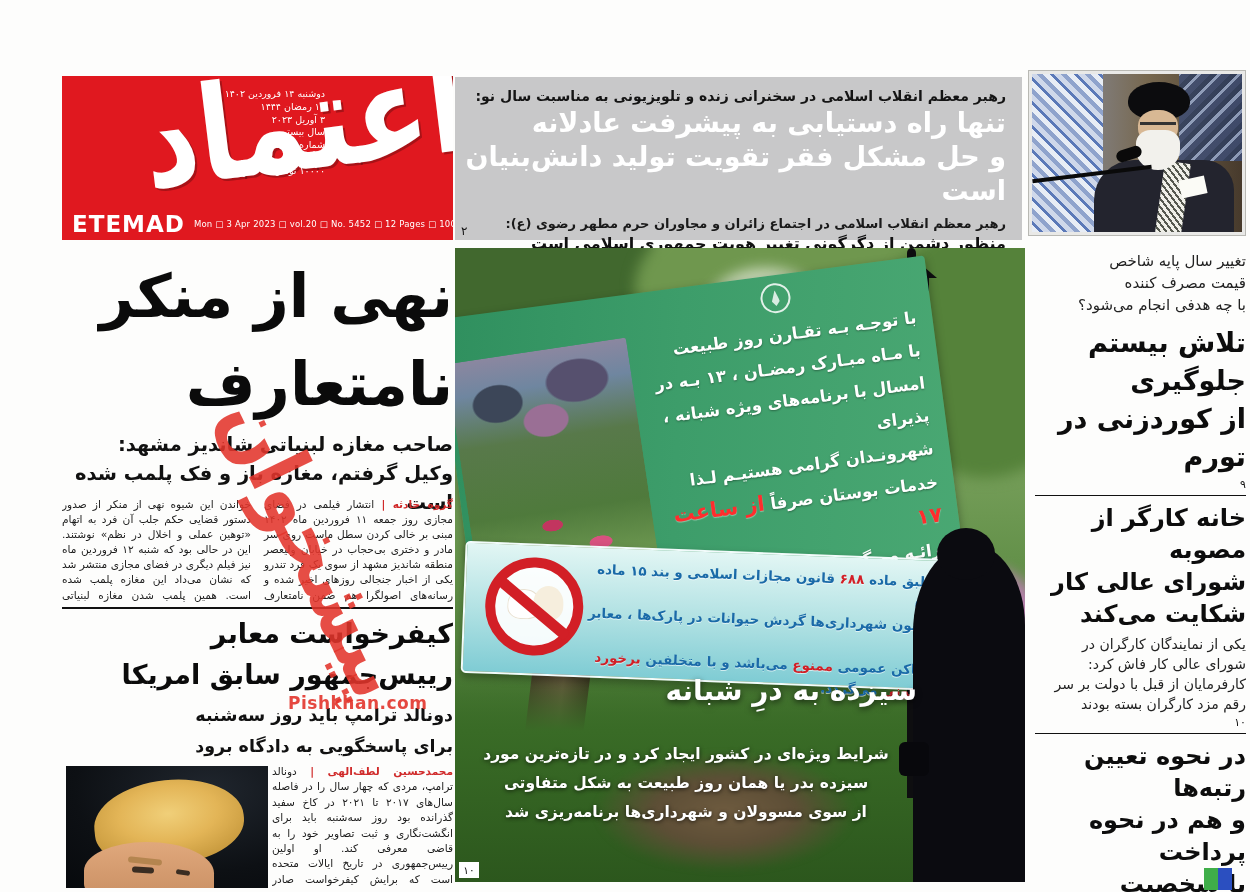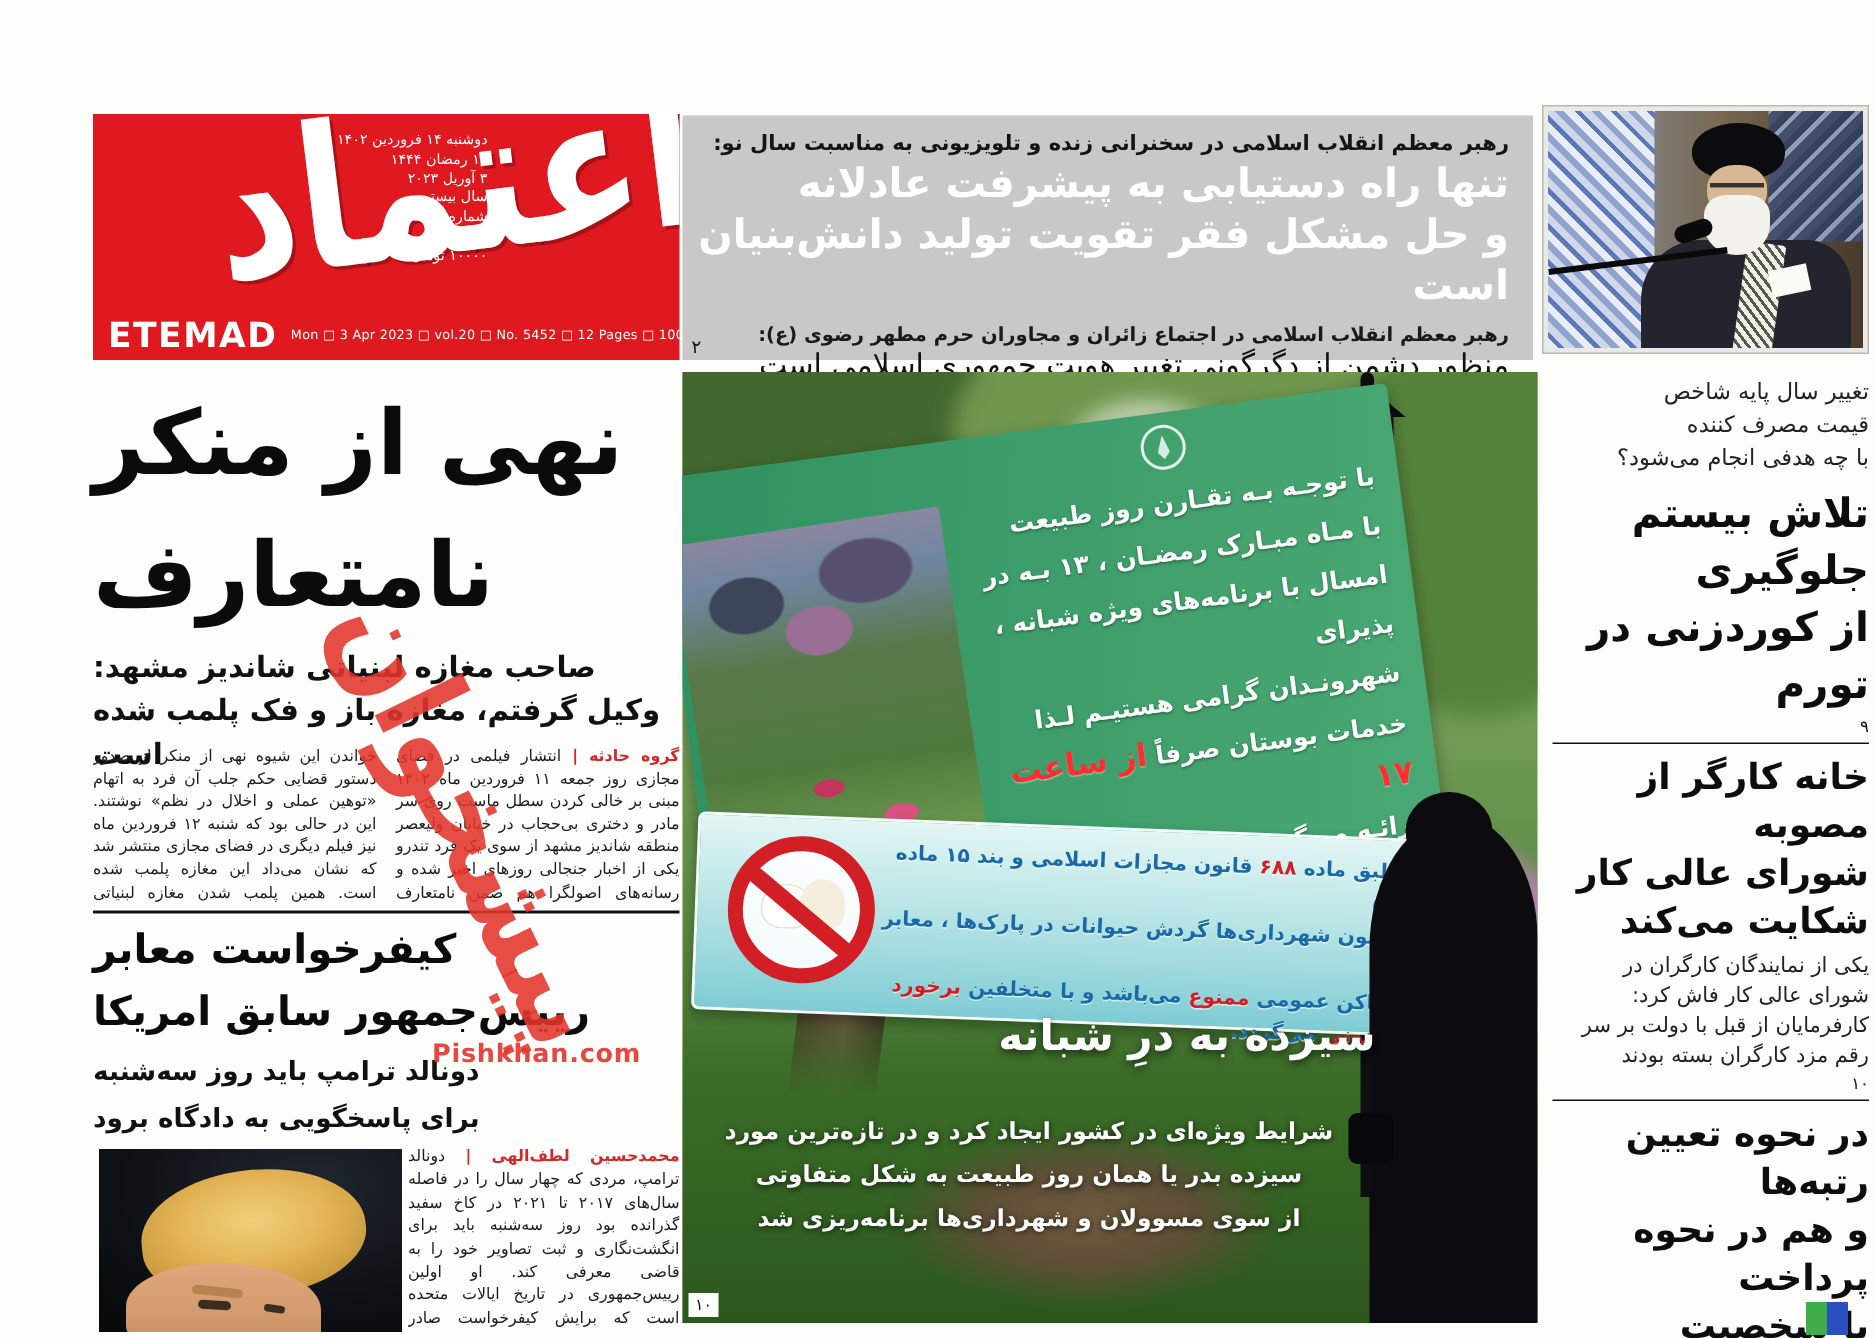--- a/index.html
+++ b/index.html
@@ -1,38 +1,38 @@
 <!DOCTYPE html>
 <html lang="fa"><head>
 <meta charset="utf-8">
 <style>
   html,body{margin:0;padding:0;background:#ffffff;}
   .page{position:relative;width:1250px;height:892px;background:#fdfdfc;overflow:hidden;
         font-family:"DejaVu Sans", sans-serif;}
   .abs{position:absolute;}
   .rtl{direction:rtl;}
-  .center{text-align:left;}
+  .center{text-align:right;}
 
   
   .masthead{left:62px;top:76px;width:391px;height:164px;background:#e0181f;overflow:hidden;color:#fff;}
   .logo-fa{left:-6px;top:-14px;width:400px;font-size:108px;font-weight:bold;color:#fff;
            transform:rotate(-7deg) scaleY(1.22);transform-origin:left top;line-height:150px;
            text-shadow:2px 2px 0 rgba(0,0,0,.25);}
   .mast-dates{right:128px;top:12px;font-size:9.5px;line-height:12.8px;text-align:right;direction:rtl;}
   .mast-bottom{left:10px;right:8px;bottom:4px;display:flex;align-items:center;gap:9px;}
   .logo-en{font-size:23px;font-weight:bold;letter-spacing:1px;line-height:24px;}
   .mast-info{font-size:8.5px;line-height:13px;white-space:nowrap;letter-spacing:.2px;}
 
   
   .leadbox{left:455px;top:77px;width:567px;height:163px;background:#c8c8c9;direction:rtl;
            padding:10px 16px 0 10px;box-sizing:border-box;}
   .lead-kicker{font-size:14px;font-weight:bold;color:#141414;line-height:19px;}
   .lead-h{font-size:27px;font-weight:bold;color:#ffffff;line-height:34px;letter-spacing:-.5px;}
   .lead-subkicker{font-size:13px;font-weight:bold;color:#1a1a1a;margin-top:7px;line-height:18px;}
-  .lead-subhead{font-size:20px;font-weight:normal;color:#111;line-height:21px;}
+  .lead-subhead{font-size:16px;font-weight:bold;color:#111;line-height:21px;}
   .lead-page{left:6px;bottom:2px;font-size:12px;color:#111;}
 
   
   .leaderphoto{left:1028px;top:70px;width:218px;height:166px;background:#e9e9e7;border:1px solid #b9b9b4;
                padding:3px;box-sizing:border-box;}
   .lp-inner{position:relative;width:100%;height:100%;overflow:hidden;background:linear-gradient(90deg,#8d98b4 0%,#77684f 55%,#473a2c 100%);}
   .lp-mosaic{position:absolute;left:0;top:0;width:34%;height:100%;
      background:repeating-linear-gradient(45deg,#e8edf5 0 5px,#5b79b8 5px 8px,#cfd8ea 8px 13px,#8fa3cc 13px 17px);}
   .lp-tile2{position:absolute;right:0;top:0;width:30%;height:55%;
      background:repeating-linear-gradient(-45deg,#3d4e78 0 6px,#9db1d8 6px 9px,#2e3f63 9px 14px);opacity:.8;}

